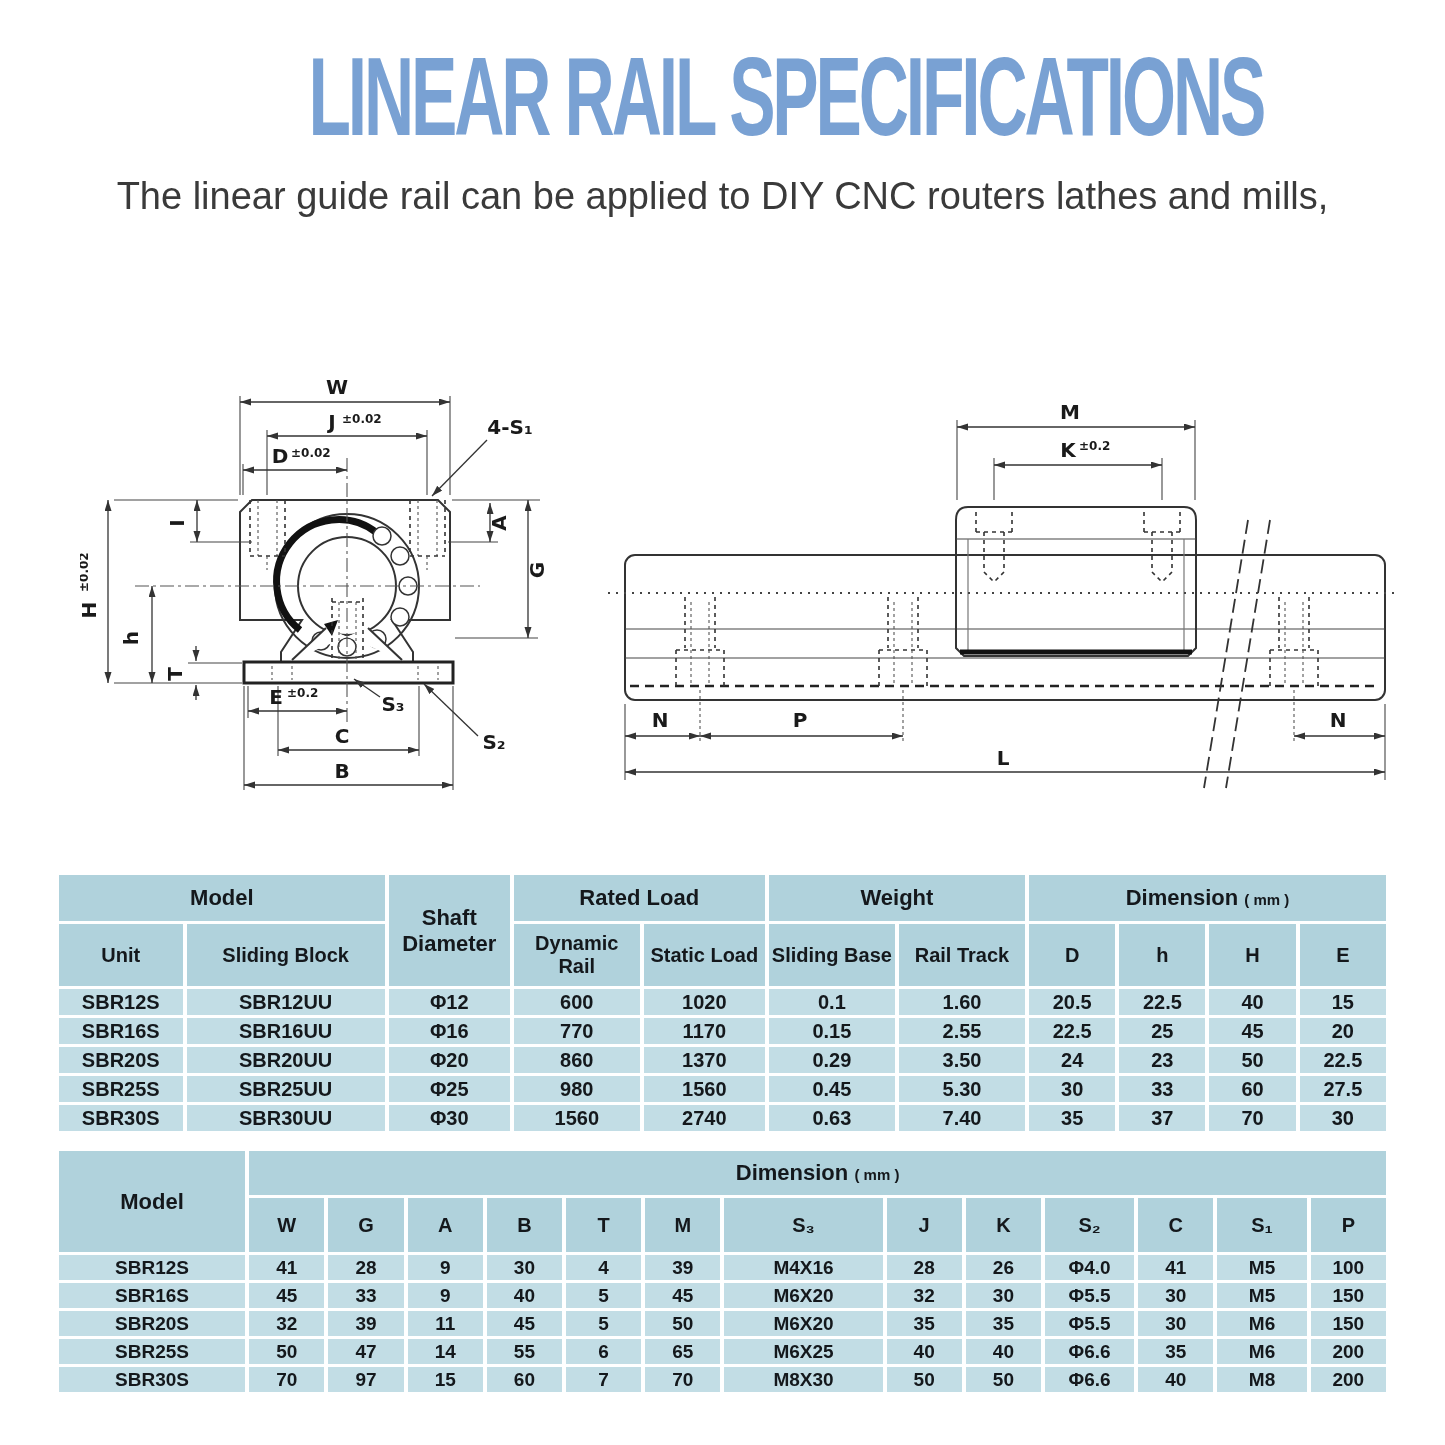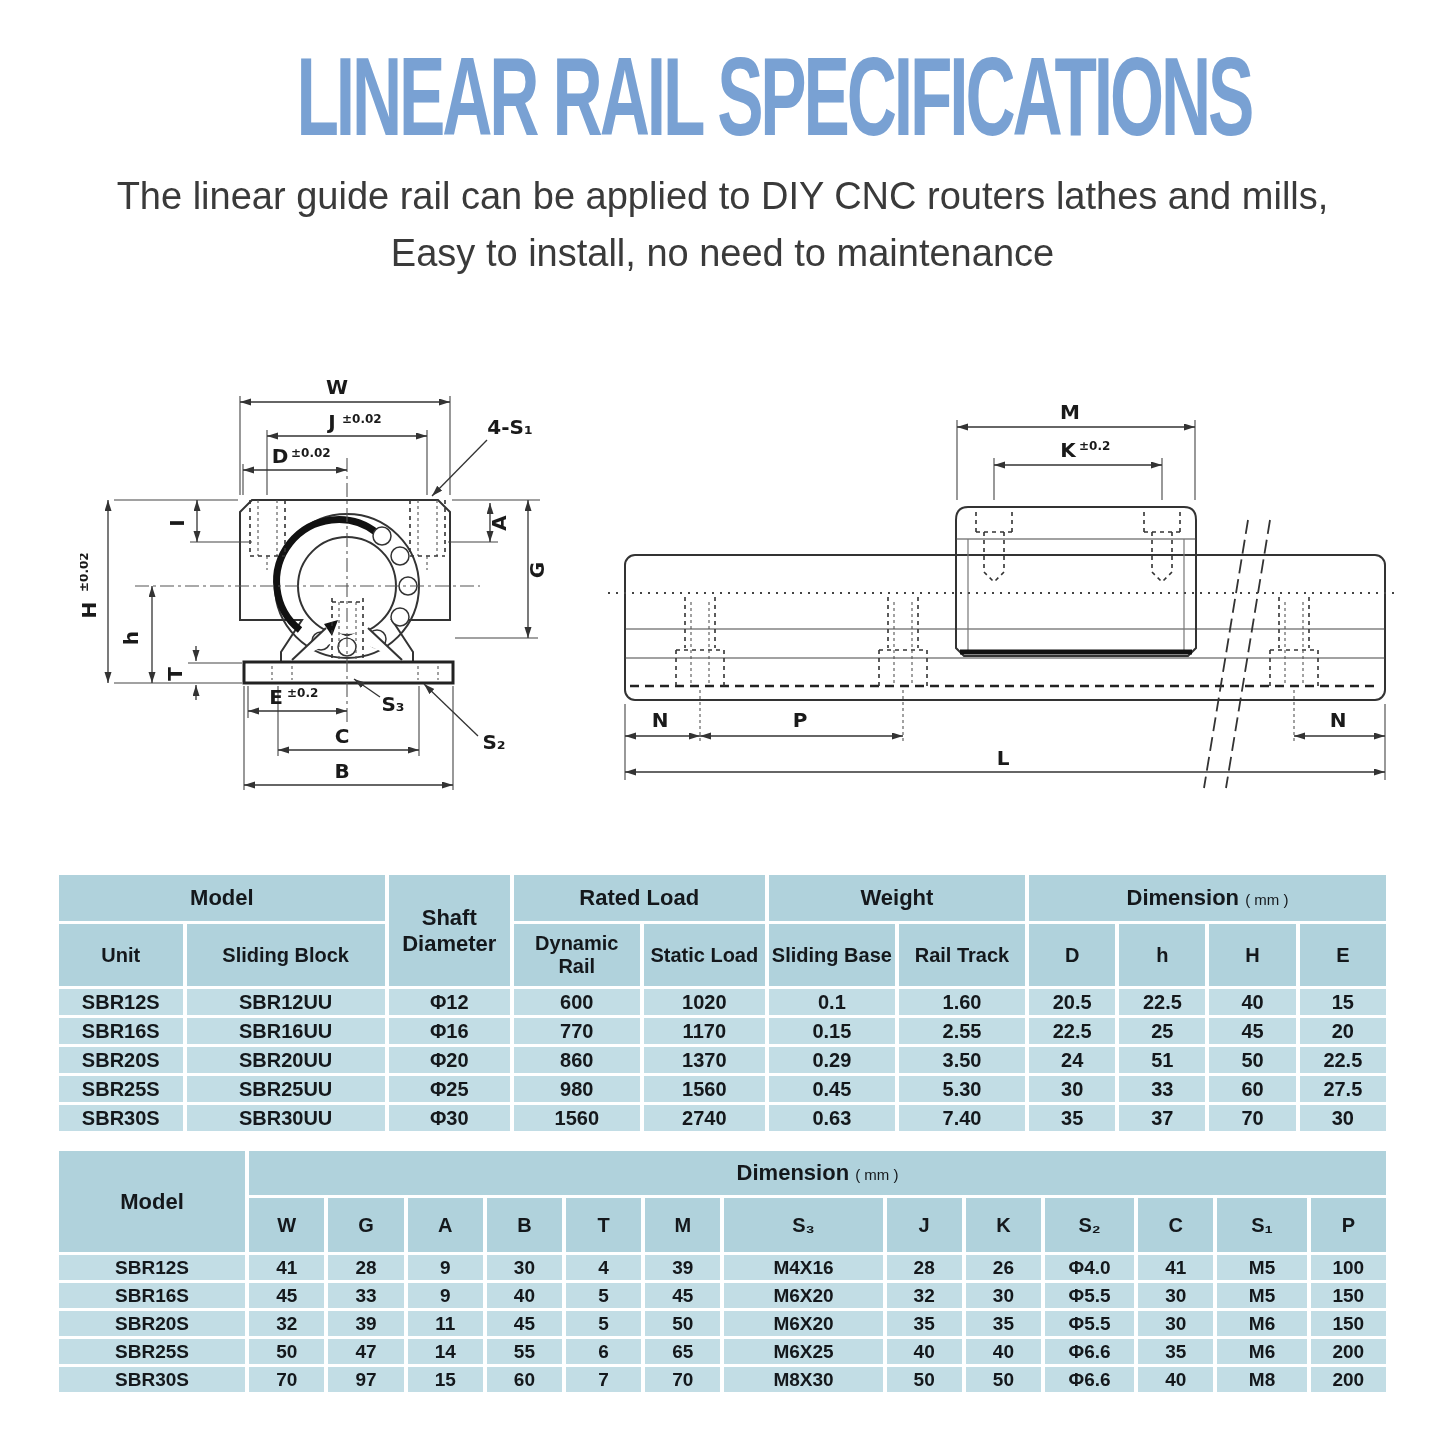--- a/index.html
+++ b/index.html
@@ -1,21 +1,21 @@
 <!DOCTYPE html>
 <html><head>
 <meta charset="utf-8">
 <style>
   html,body{margin:0;padding:0;}
   body{
     width:1445px;height:1445px;position:relative;background:#ffffff;
     font-family:"Liberation Sans","DejaVu Sans",sans-serif;overflow:hidden;
   }
   
-  .title-wrap{position:absolute;top:38px;left:4px;width:1257px;text-align:center;}
+  .title-wrap{position:absolute;top:38px;left:16px;width:1257px;text-align:center;}
   .title{
     display:inline-block;font-weight:700;font-size:112px;line-height:1.05;
     letter-spacing:-5px;color:#79a1d3;white-space:nowrap;
     transform:scaleX(0.62);transform-origin:center top;
   }
   .subtitle{
     position:absolute;top:168px;left:0;width:1445px;text-align:center;
     font-size:38px;color:#3a3a3a;line-height:1.5;
   }
   
@@ -39,31 +39,30 @@
   }
   thead th{background:#b0d2dc;}
   .t1{top:872px;}
   .t1 tr.h1 th{height:46px;font-size:22px;}
   .t1 tr.h2 th{height:62px;font-size:20px;line-height:1.15;}
   .t1 td{height:26px;font-size:20px;}
   .t2{top:1148px;}
   .t2 tr.h1 th{height:44px;font-size:22px;}
   .t2 tr.h2 th{height:54px;font-size:20px;}
   .t2 td{height:25px;font-size:19px;}
-  .unit{font-size:15px;font-weight:normal;}
+  .unit{font-size:15px;font-weight:bold;}
 </style>
 </head>
 <body>
 
 <div class="title-wrap">
   <div class="title">LINEAR RAIL SPECIFICATIONS</div>
 </div>
 <div class="subtitle">
   <div>The linear guide rail can be applied to DIY CNC routers lathes and mills,</div>
-  <div>Easy to install, no need to maintenance</div>
 </div>
 
 <svg style="left:80px;top:370px;" width="500" height="445" viewBox="0 0 500 445">
   <defs>
     <marker id="aE" orient="auto" markerUnits="userSpaceOnUse" markerWidth="12" markerHeight="9" refX="11" refY="3.5">
       <path d="M0,0 L11,3.5 L0,7 Z" fill="#333"></path>
     </marker>
     <marker id="aS" orient="auto-start-reverse" markerUnits="userSpaceOnUse" markerWidth="12" markerHeight="9" refX="11" refY="3.5">
       <path d="M0,0 L11,3.5 L0,7 Z" fill="#333"></path>
     </marker>
@@ -376,21 +375,21 @@
       </tr>
       <tr>
         <td>SBR20S</td>
         <td>SBR20UU</td>
         <td>Φ20</td>
         <td>860</td>
         <td>1370</td>
         <td>0.29</td>
         <td>3.50</td>
         <td>24</td>
-        <td>51</td>
+        <td>23</td>
         <td>50</td>
         <td>22.5</td>
       </tr>
       <tr>
         <td>SBR25S</td>
         <td>SBR25UU</td>
         <td>Φ25</td>
         <td>980</td>
         <td>1560</td>
         <td>0.45</td>

